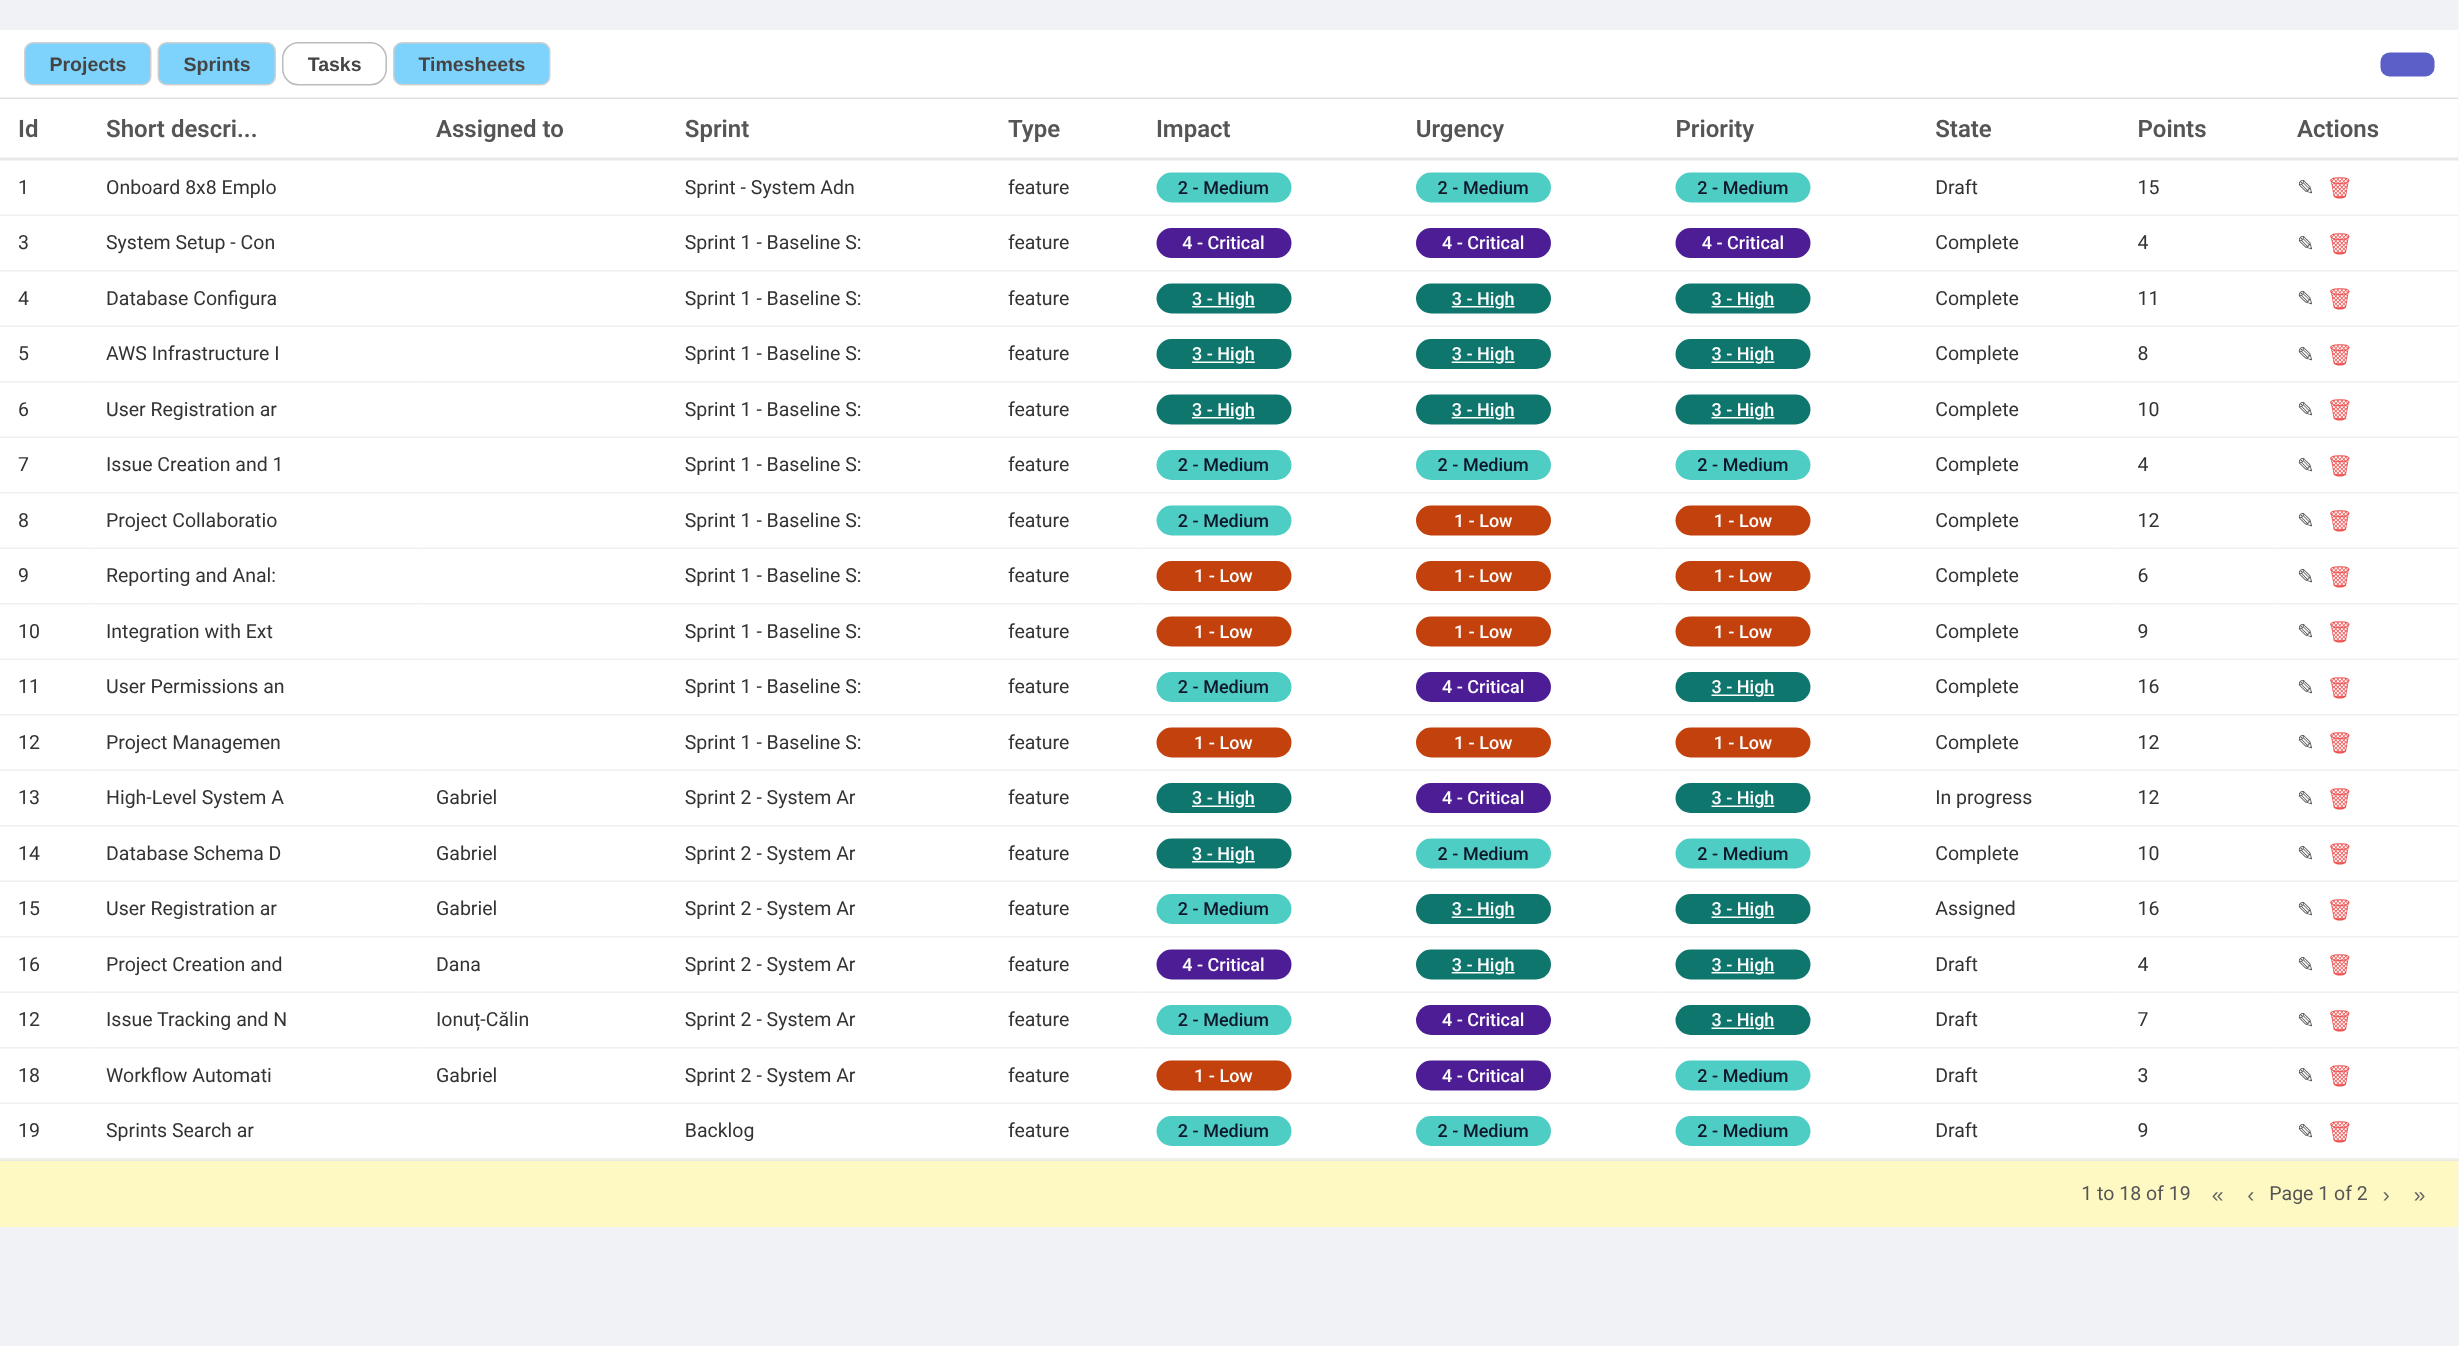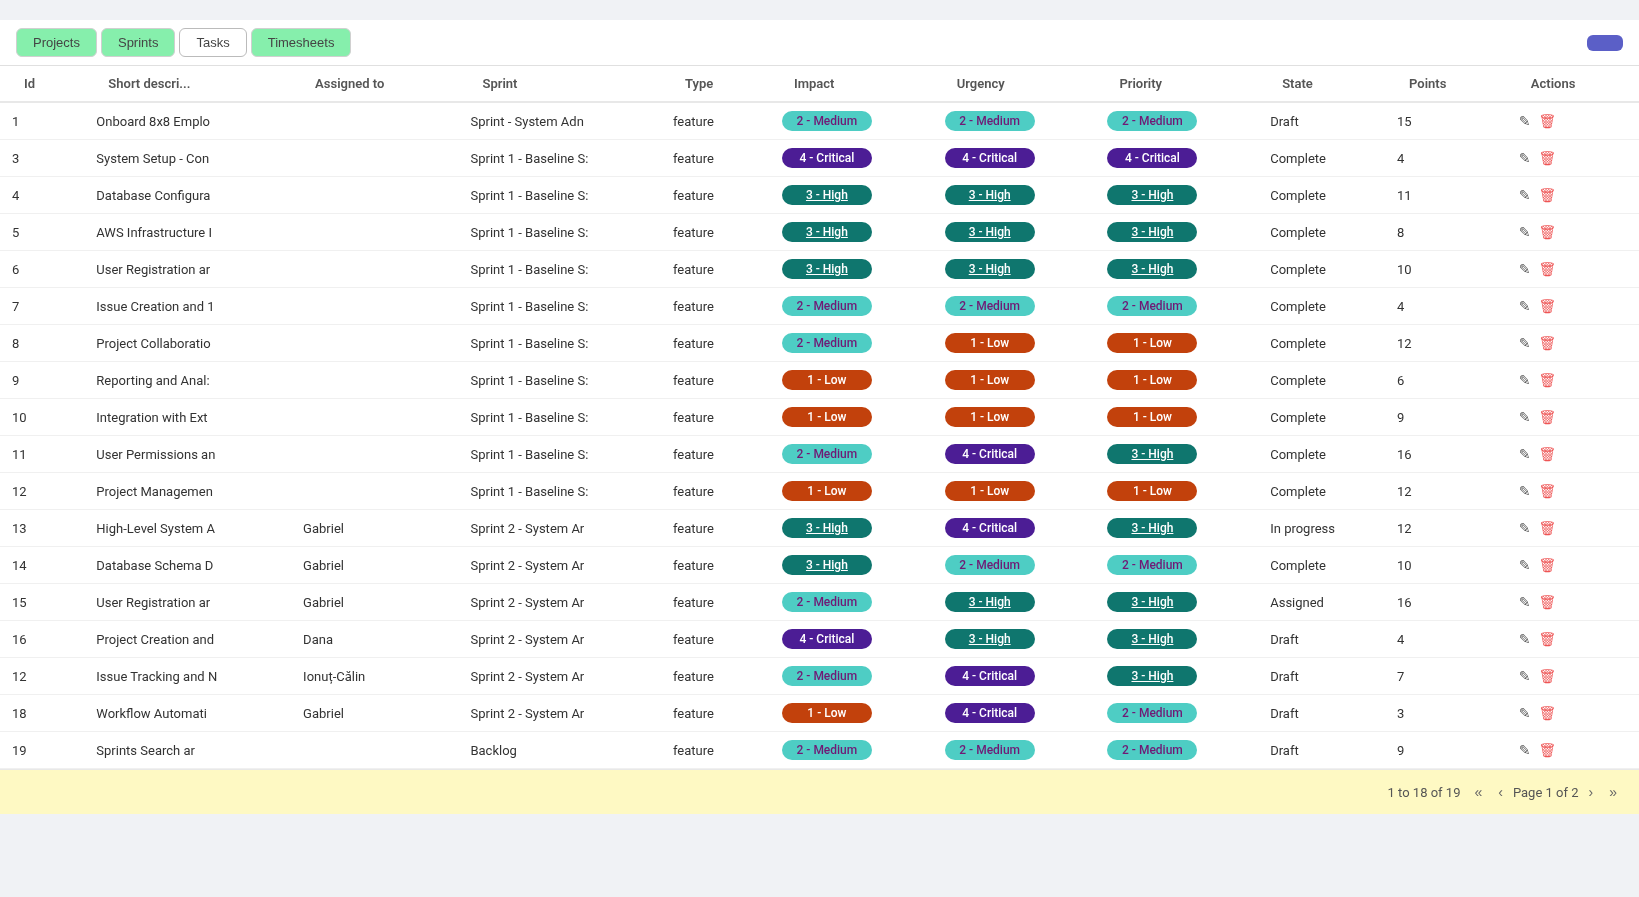--- a/index.html
+++ b/index.html
@@ -1,30 +1,30 @@
 <!DOCTYPE html>
 <html><head>
   <meta charset="utf-8">
   <style>
     * { box-sizing: border-box; margin: 0; padding: 0; }
     body { font-family: -apple-system, BlinkMacSystemFont, 'Segoe UI', Roboto, sans-serif; background: #f0f2f5; font-size: 13px; color: #333; }
     .breadcrumb { padding: 10px 16px; font-size: 12px; color: #666; display: flex; align-items: center; gap: 6px; }
     .top-bar { background: #fff; padding: 8px 16px; display: flex; align-items: center; justify-content: space-between; border-bottom: 1px solid #e0e0e0; }
     .tab-group { display: flex; gap: 4px; }
-    .tab-btn { padding: 6px 16px; border: 1px solid #d0d0d0; border-radius: 6px; background: #86efac; cursor: pointer; font-size: 13px; color: #444; }
-    .tab-btn.active { background: #fff; border-color: #bbb; font-weight: 400; }
+    .tab-btn { padding: 6px 16px; border: 1px solid #d0d0d0; border-radius: 6px; background: #7dd3fc; cursor: pointer; font-size: 13px; color: #444; font-weight: bold; }
+    .tab-btn.active { background: #fff; border-color: #bbb; font-weight: 700; border-radius: 11px; }
     .add-task-btn { background: #5b5fc7; color: #fff; border: none; border-radius: 6px; padding: 8px 18px; font-size: 13px; cursor: pointer; font-weight: 500; }
     .table-container { margin: 0; background: #fff; }
     table { width: 100%; border-collapse: collapse; }
     thead tr { border-bottom: 2px solid #e8e8e8; }
-    thead th { padding: 10px 24px; text-align: left; font-weight: 600; font-size: 13px; color: #555; white-space: nowrap; }
+    thead th { padding: 10px 12px; text-align: left; font-weight: 600; font-size: 16px; color: #555; white-space: nowrap; }
     tbody tr { border-bottom: 1px solid #f0f0f0; }
     tbody td { padding: 8px 12px; font-size: 13px; color: #333; white-space: nowrap; }
     .badge { display: inline-block; padding: 3px 12px; border-radius: 20px; font-size: 12px; font-weight: 500; text-align: center; min-width: 90px; }
-    .badge-medium { background: #4ecdc4; color: #701a75; }
+    .badge-medium { background: #4ecdc4; color: #0f172a; }
     .badge-critical { background: #4c1d95; color: #fff; }
     .badge-high { background: #0f766e; color: #fff; text-decoration: underline; }
     .badge-low { background: #c2410c; color: #fff; }
     .actions { display: flex; gap: 8px; align-items: center; }
     .icon-edit { color: #555; cursor: pointer; font-size: 14px; }
     .icon-delete { color: #e55; cursor: pointer; font-size: 14px; }
     .footer { display: flex; align-items: center; justify-content: flex-end; padding: 10px 16px; background: #fef9c3; border-top: 1px solid #e8e8e8; gap: 8px; font-size: 13px; color: #555; }
     .page-nav { display: flex; align-items: center; gap: 4px; }
     .page-nav-btn { border: none; background: none; cursor: pointer; padding: 4px 6px; color: #666; font-size: 14px; }
     .page-nav-btn:disabled { color: #bbb; cursor: default; }

